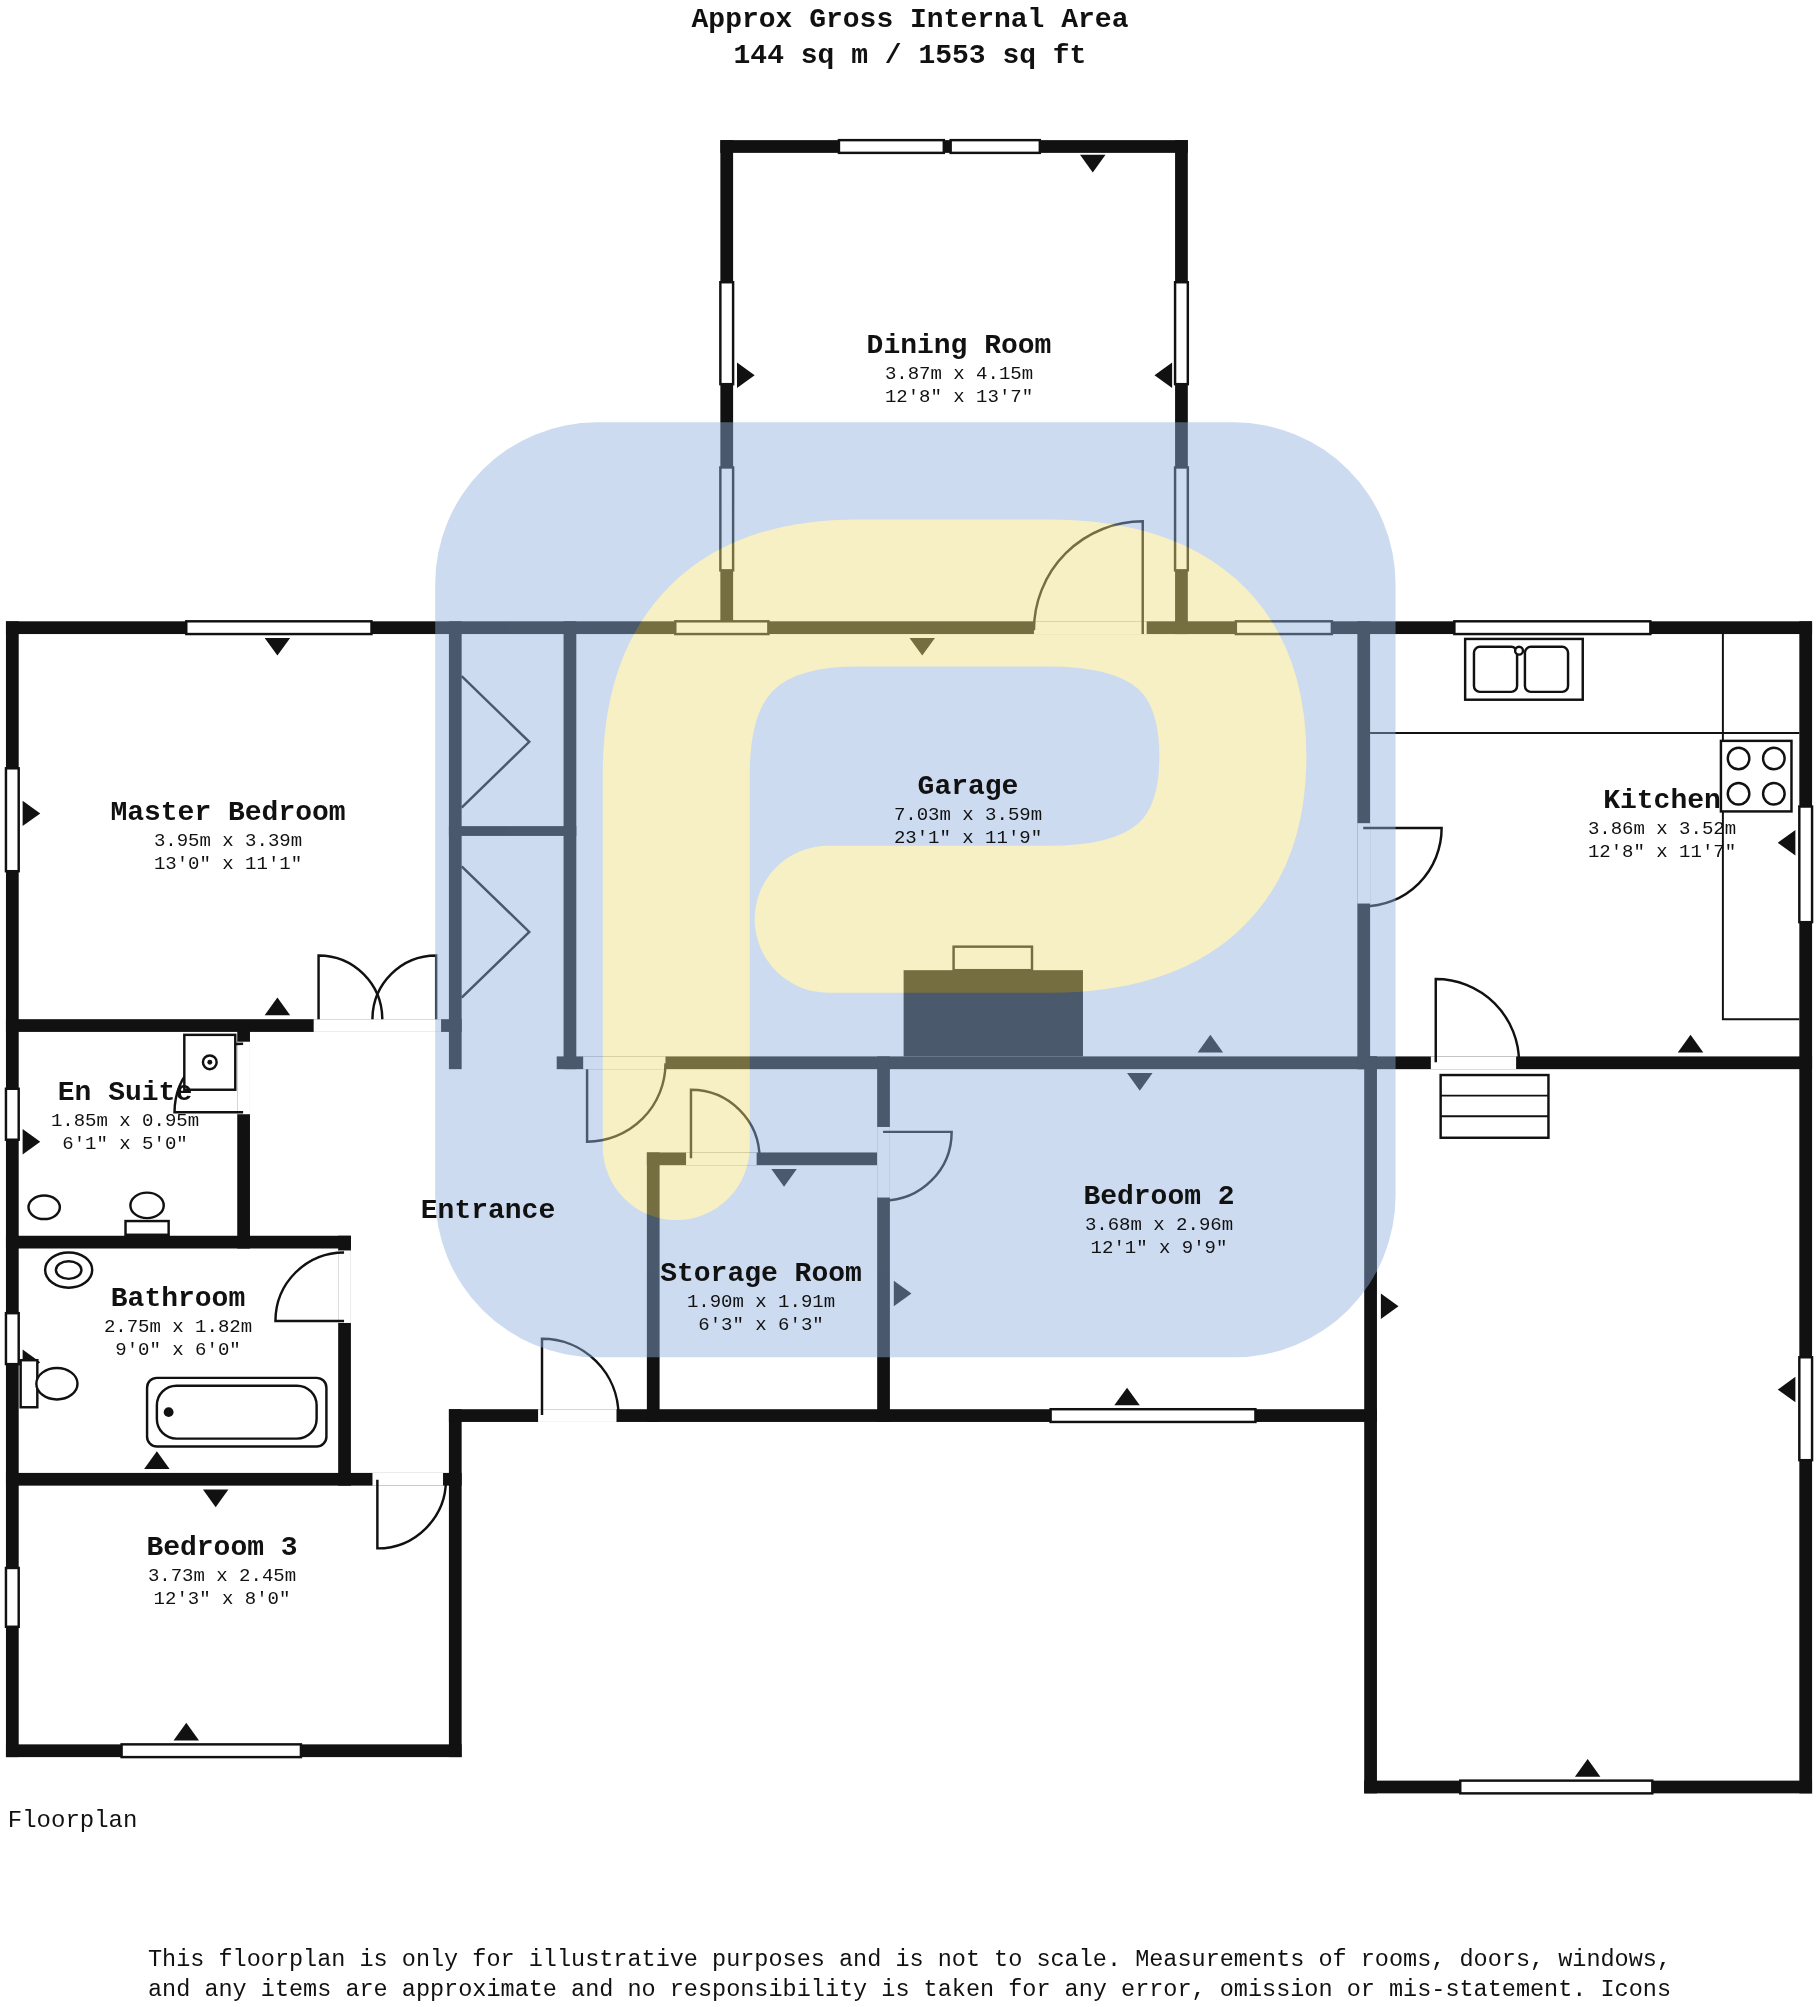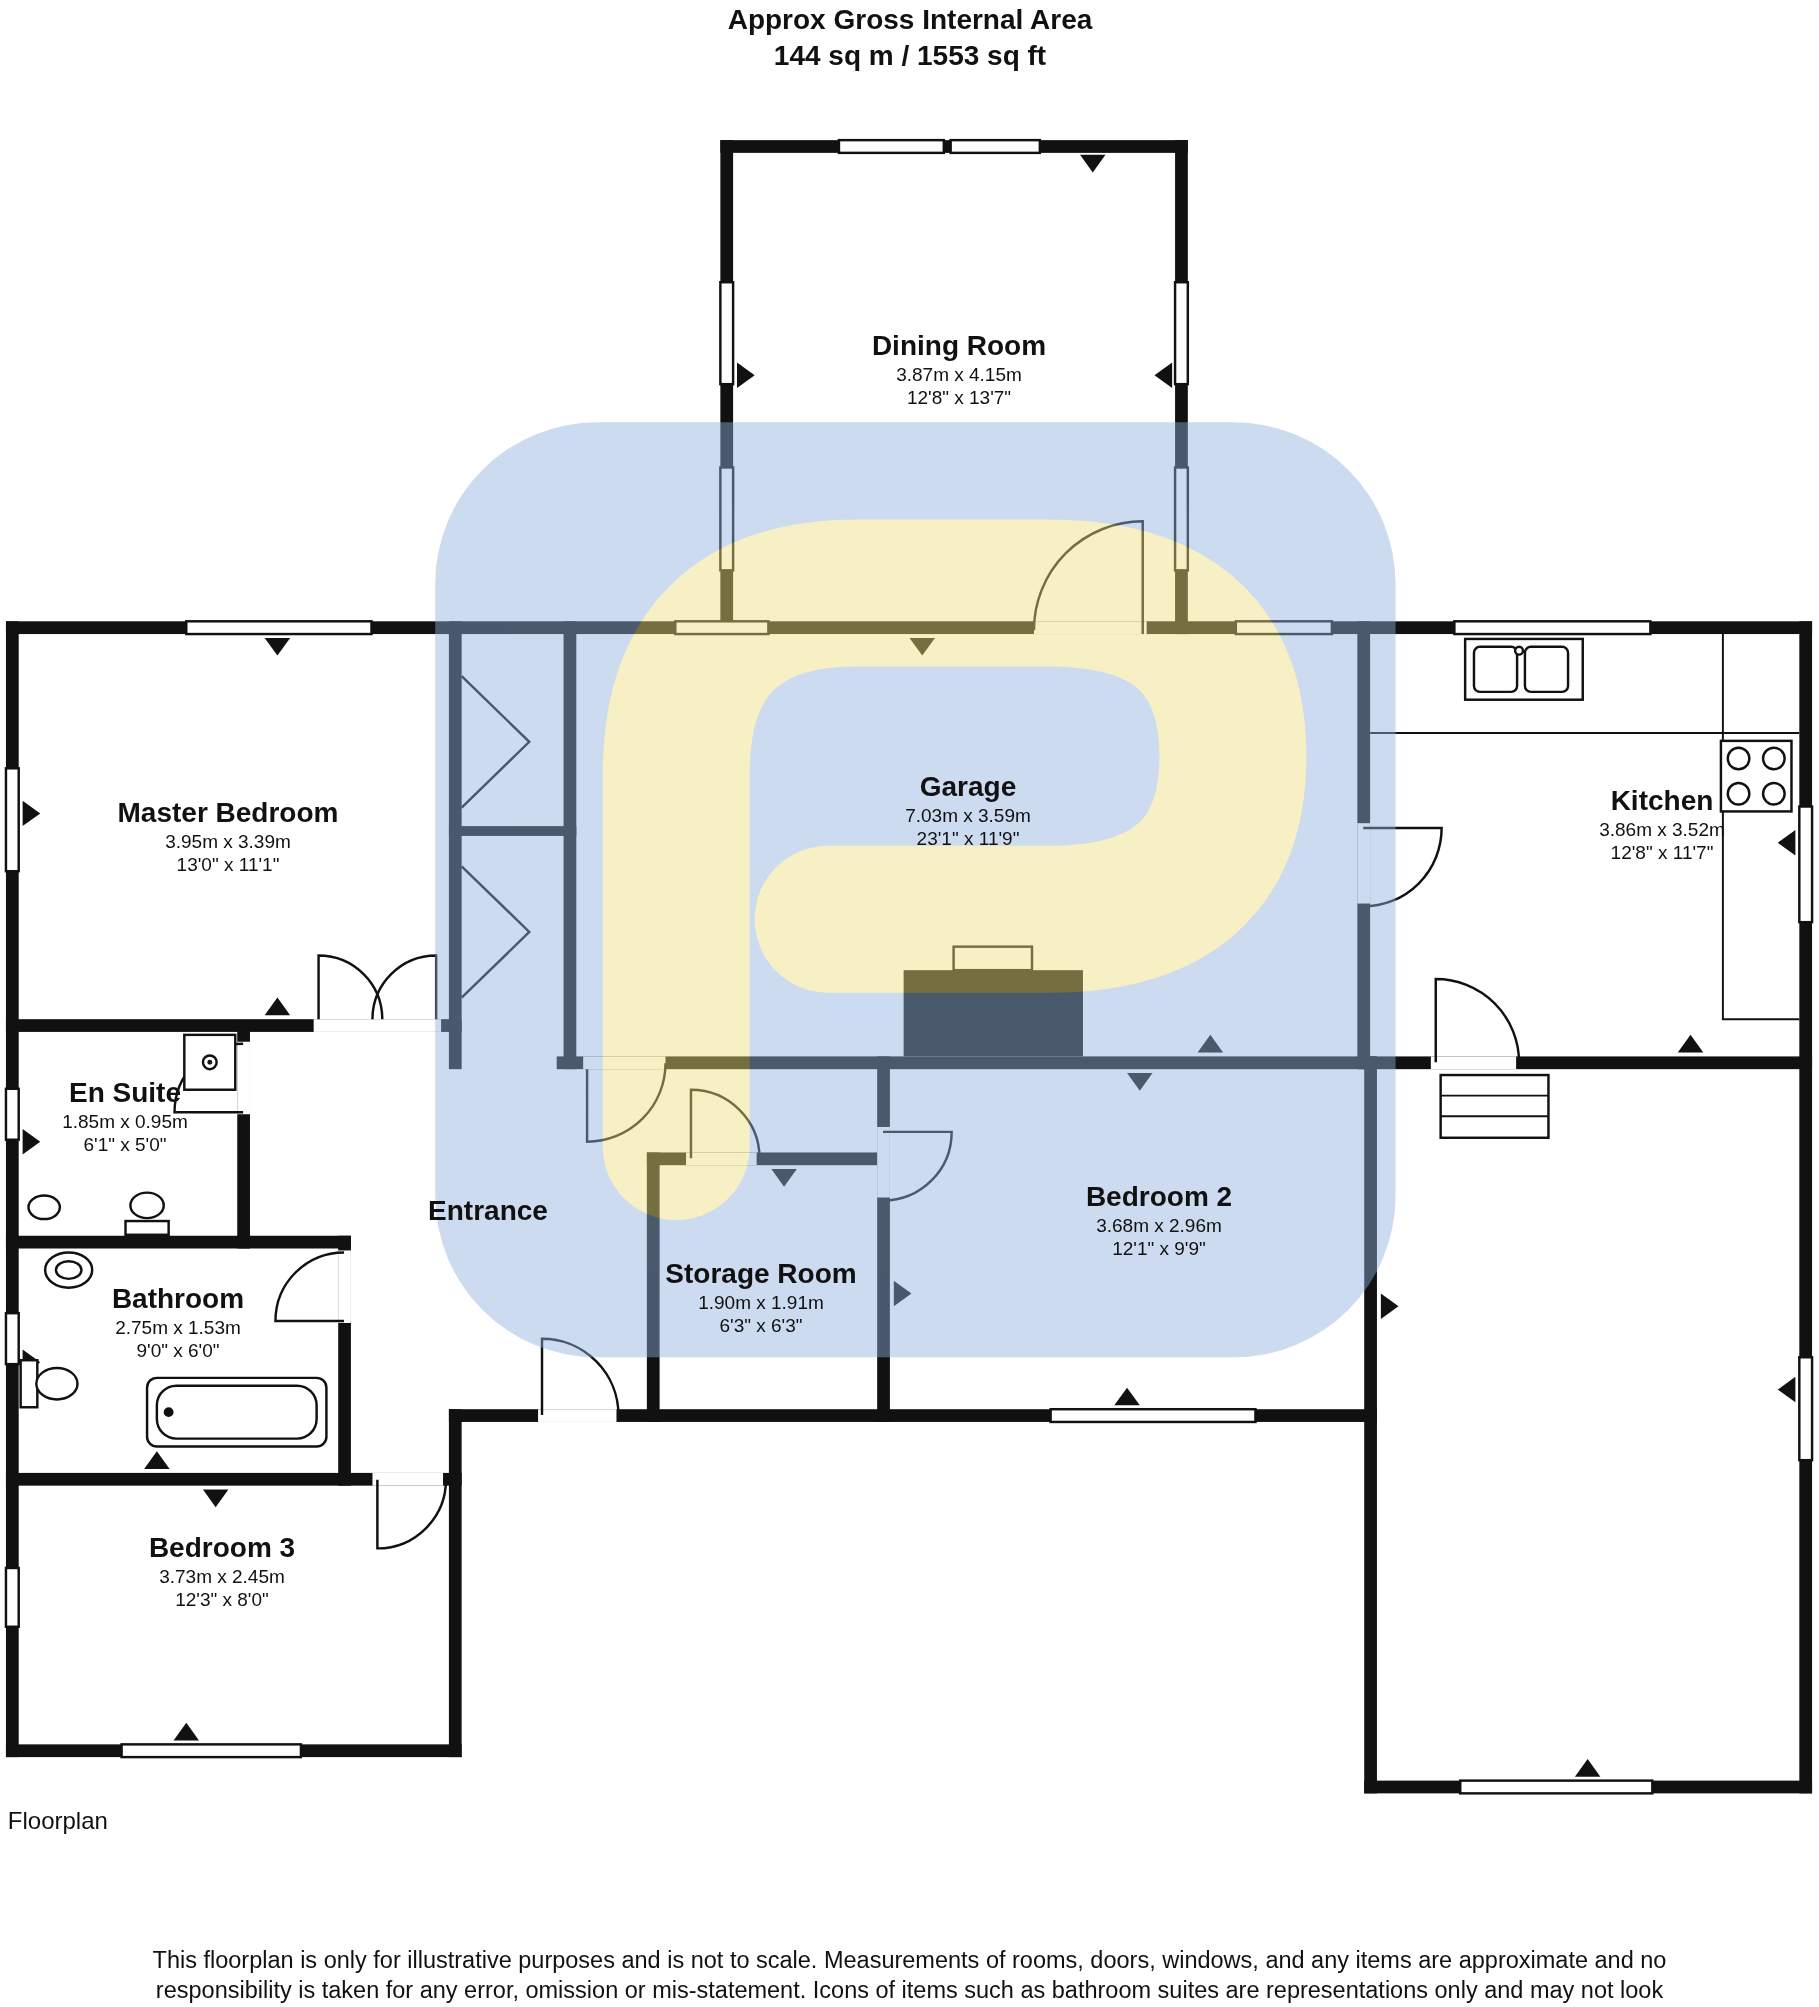--- a/index.html
+++ b/index.html
@@ -1,17 +1,17 @@
 <!DOCTYPE html>
 <html><head>
 <meta charset="utf-8">
 <style>
   html,body{margin:0;padding:0;background:#ffffff;}
   body{font-family:"Liberation Sans",sans-serif;color:#111;}
-  .canvas{position:relative;width:1819px;height:2007px;background:#fff;overflow:hidden;}
+  .canvas{position:relative;width:1819px;height:2007px;background:#fff;overflow:hidden;font-family:Liberation Mono, monospace;}
   svg.plan{position:absolute;left:0;top:0;}
   .wall{fill:#111;}
   .gap{fill:#fff;}
   .win{fill:#fff;stroke:#111;stroke-width:2.5;}
   .arc{fill:none;stroke:#111;stroke-width:2.5;}
   .thin{fill:none;stroke:#111;stroke-width:2;}
   .fix{fill:#fff;stroke:#111;stroke-width:2.5;}
   .tri{fill:#111;}
   .title{position:absolute;left:910px;top:2px;transform:translateX(-50%);
          text-align:center;font-weight:bold;font-size:28px;line-height:1.3;white-space:nowrap;}
@@ -240,21 +240,21 @@
   </div>
 
   <div class="room-label" style="left:125px;top:1076px">
     <div class="room-name">En Suite</div>
     <div class="room-dim">1.85m x 0.95m</div>
     <div class="room-dim">6'1" x 5'0"</div>
   </div>
 
   <div class="room-label" style="left:178px;top:1282px">
     <div class="room-name">Bathroom</div>
-    <div class="room-dim">2.75m x 1.53m</div>
+    <div class="room-dim">2.75m x 1.82m</div>
     <div class="room-dim">9'0" x 6'0"</div>
   </div>
 
   <div class="room-label" style="left:488px;top:1194px">
     <div class="room-name">Entrance</div>
   </div>
 
   <div class="room-label" style="left:761px;top:1257px">
     <div class="room-name">Storage Room</div>
     <div class="room-dim">1.90m x 1.91m</div>

